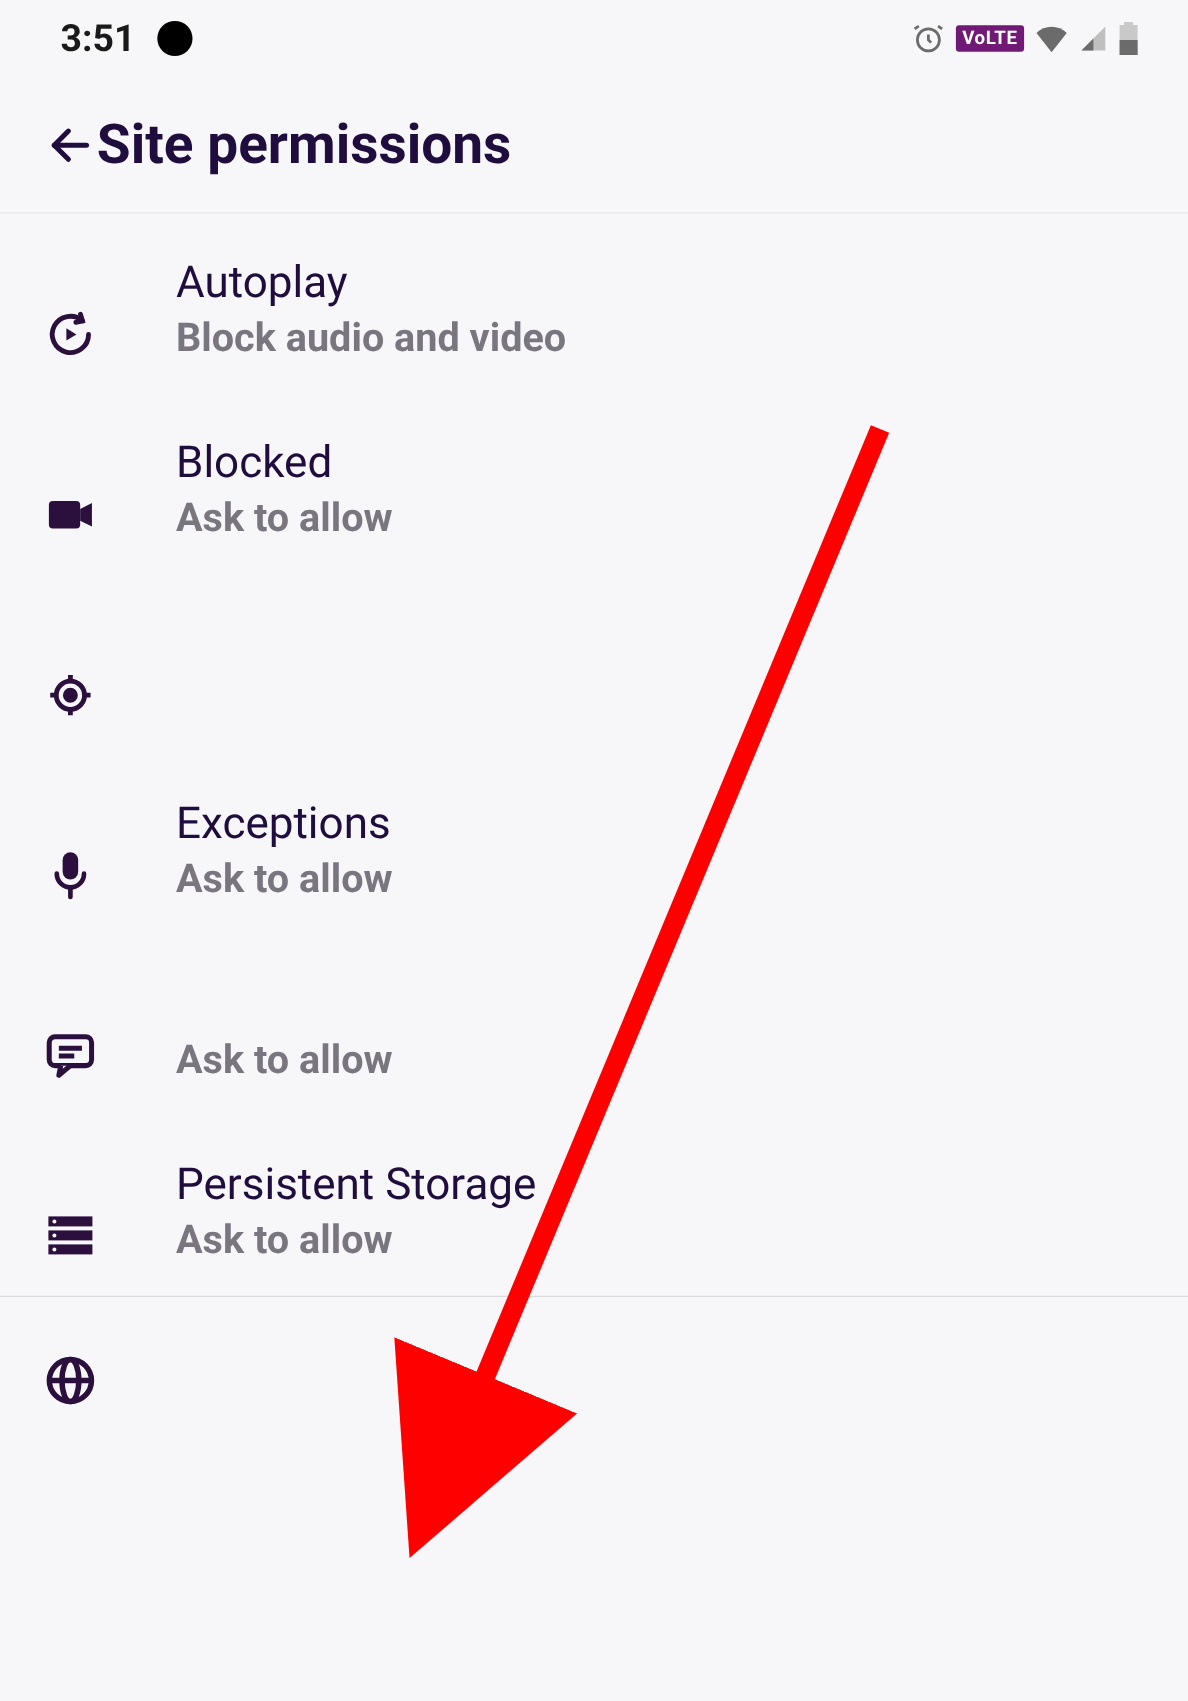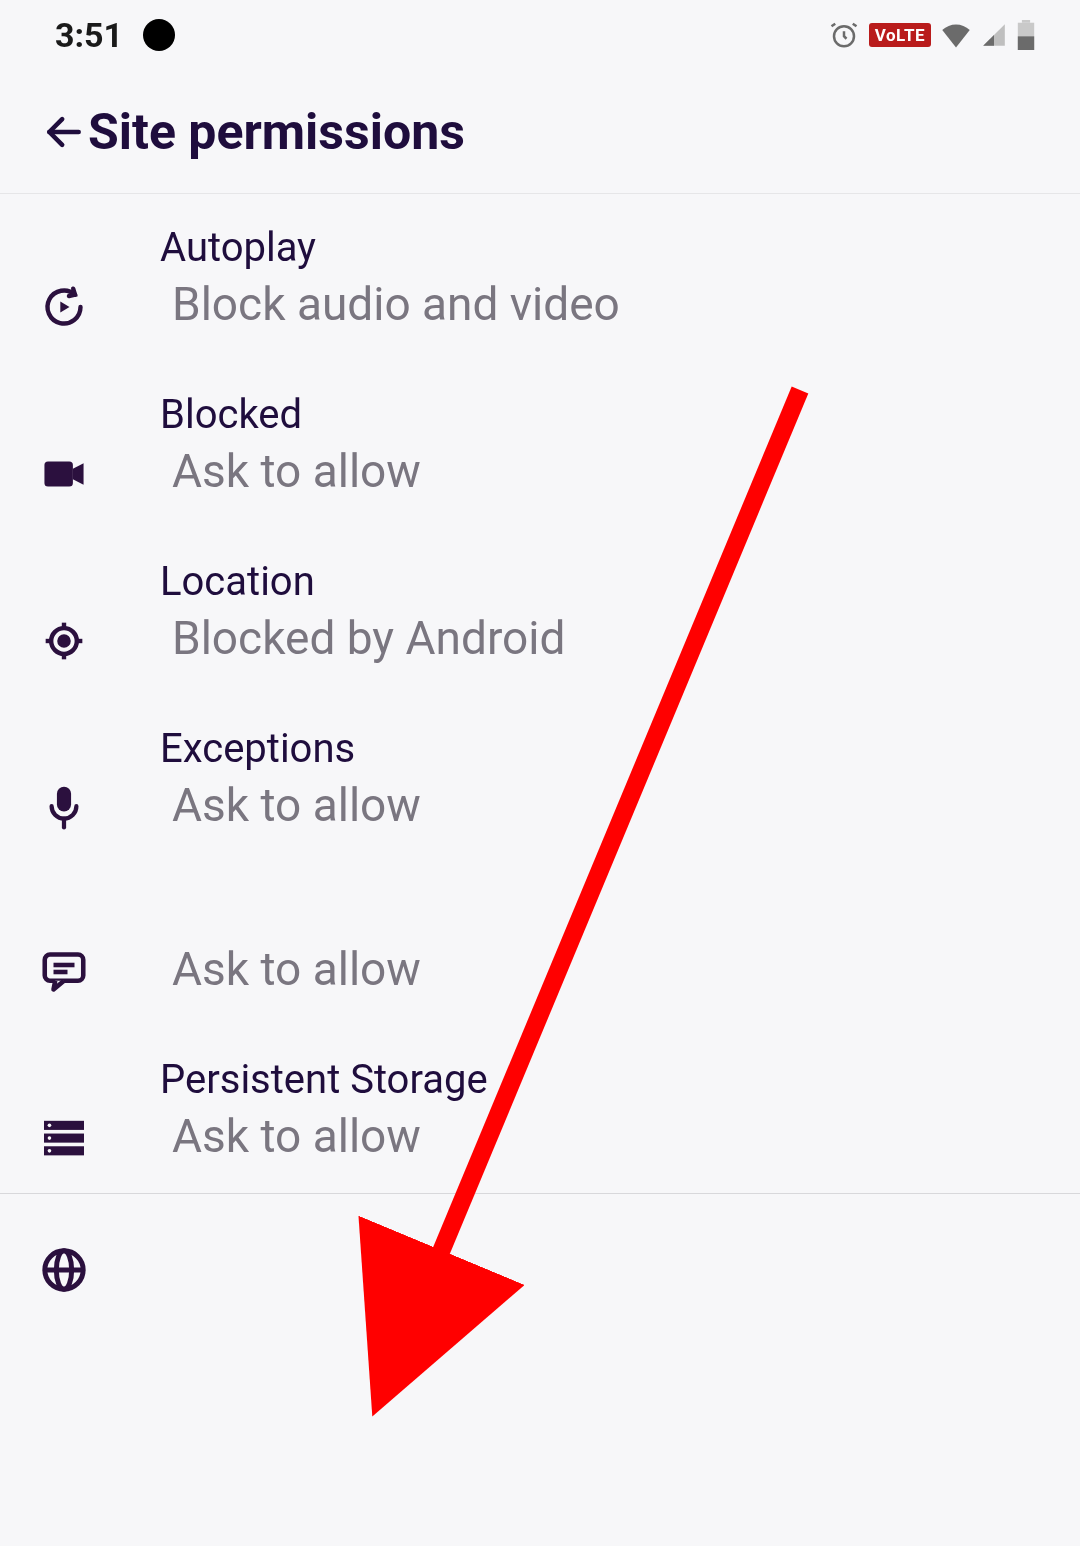--- a/index.html
+++ b/index.html
@@ -10,21 +10,21 @@
     align-items: center;
     justify-content: space-between;
     padding: 0 45px 0 55px;
     color: #1a1a1a;
   }
   .status-left { display: flex; align-items: center; gap: 20px; }
   .status-time { font-size: 34px; font-weight: 700; color: #1a1a1a; }
   .status-dot { width: 32px; height: 32px; background: #000; border-radius: 50%; }
   .status-right { display: flex; align-items: center; gap: 10px; color: #6b6b6b; }
   .status-icon svg { display: block; }
-  .volte-badge { background:#b91c1c; color:#fff; font-size:17px; font-weight:700; padding:2px 6px; border-radius:3px; letter-spacing:0.5px;}
+  .volte-badge { background:#701a75; color:#fff; font-size:17px; font-weight:700; padding:2px 6px; border-radius:3px; letter-spacing:0.5px;}
   .header {
     height: 124px;
     display: flex;
     align-items: center;
     padding: 0 40px;
     border-bottom: 1px solid #e6e6e8;
   }
   .back-btn { width: 48px; height: 48px; display:flex; align-items:center; justify-content:center; color:#1f0d3d; }
   .page-title { font-size: 50px; font-weight:700; color:#1f0d3d; }
   .list { }
@@ -32,21 +32,21 @@
     display: flex;
     align-items: flex-end;
     padding: 30px 40px;
     gap: 72px;
     min-height: 164px;
   }
   .row.single { min-height: 130px; }
   .row-icon { width:48px; height:48px; display:flex; align-items:center; justify-content:center; color:#2b103e; flex-shrink:0; }
   .row-text { display:flex; flex-direction:column; gap:6px; }
   .row-title { font-size: 40px; color:#1f0d3d; font-weight:400; }
-  .row-sub { font-size: 46px; color:#7a7680; font-weight:400;margin-left:12px; }
+  .row-sub { font-size: 36px; color:#7a7680; font-weight:700; }
   .divider { height:1px; background:#d8d8db; width:100%; }
   .arrow-annotation {
     position: absolute;
     pointer-events: none;
     left: 0; top: 0;
     width: 1080px; height: 1546px;
   }
 </style>
 </head>
 <body>
@@ -128,24 +128,20 @@
   <div class="row">
     <div class="row-icon">
       <svg width="44" height="44" viewBox="0 0 24 24" fill="none" stroke="#2b103e" stroke-width="2.4">
         <circle cx="12" cy="12" r="7"></circle>
           <circle cx="12" cy="12" r="2.5" fill="#2b103e"></circle>
         <line x1="12" y1="2" x2="12" y2="5"></line>
           <line x1="12" y1="19" x2="12" y2="22"></line>
         <line x1="2" y1="12" x2="5" y2="12"></line>
           <line x1="19" y1="12" x2="22" y2="12"></line>
       </svg>
-    </div>
-    <div class="row-text">
-      <div class="row-title">Location</div>
-      <div class="row-sub">Blocked by Android</div>
     </div>
   </div>
 
   <div class="row">
     <div class="row-icon">
       <svg width="36" height="46" viewBox="0 0 20 26" fill="#2b103e">
         <rect x="6" y="1" width="8" height="14" rx="4"></rect>
           <path d="M3 12a7 7 0 0 0 14 0" fill="none" stroke="#2b103e" stroke-width="2.4" stroke-linecap="round"></path>
           <line x1="10" y1="19" x2="10" y2="24" stroke="#2b103e" stroke-width="2.4" stroke-linecap="round"></line>
       </svg>

